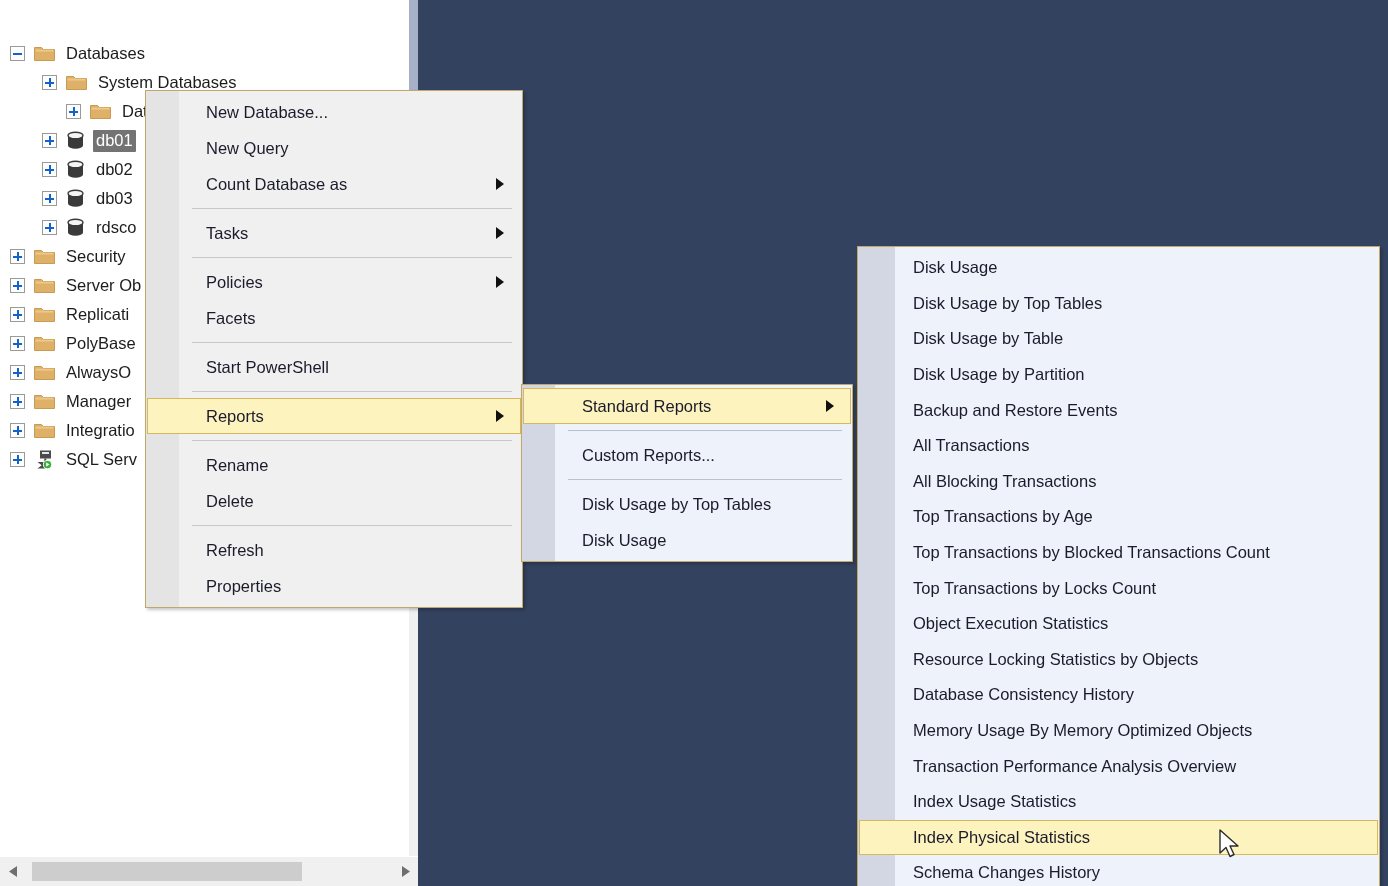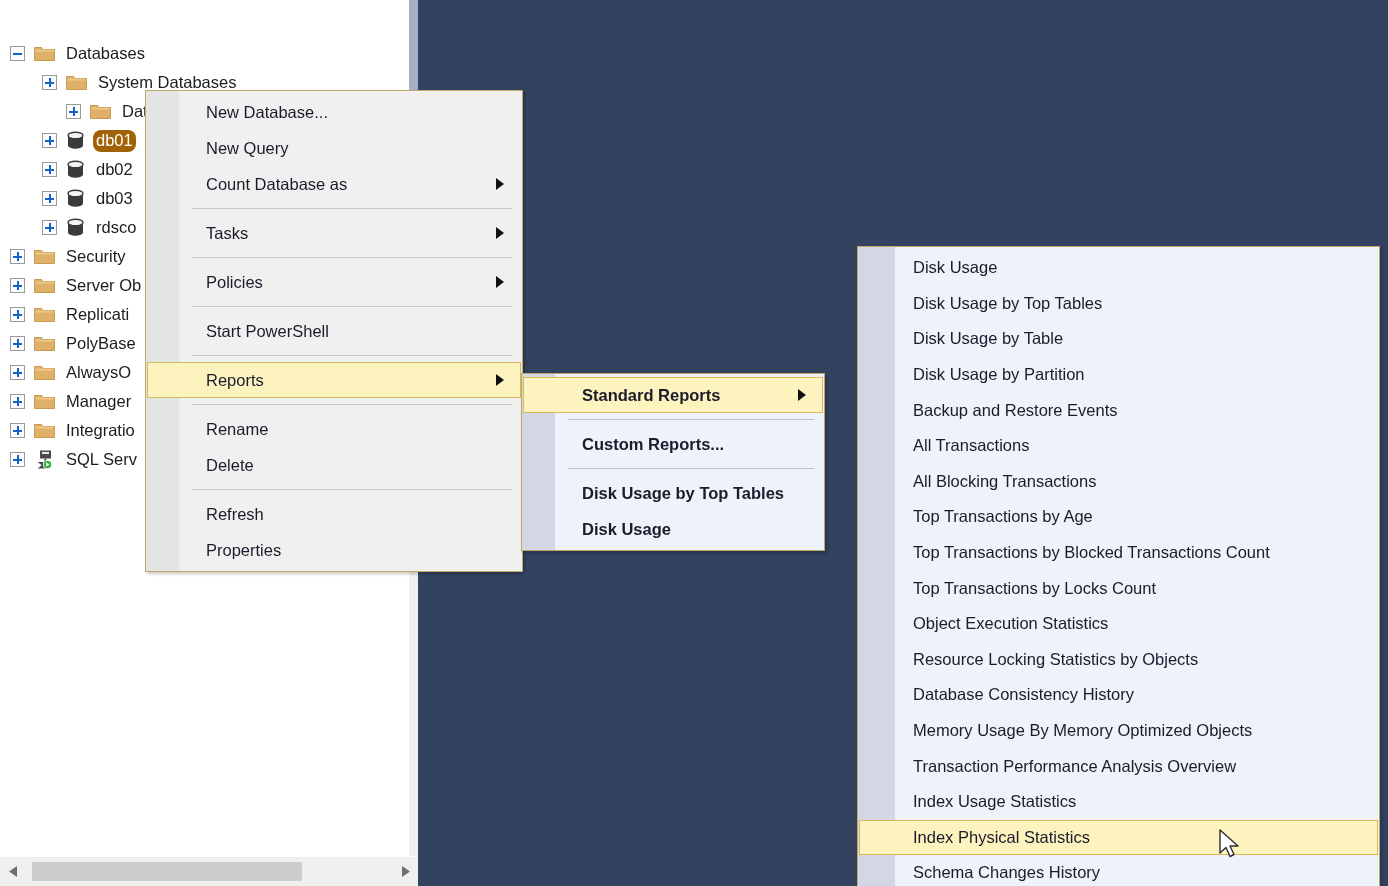--- a/index.html
+++ b/index.html
@@ -52,23 +52,22 @@
     position: absolute;
     top: 2px; bottom: 2px; left: 6px;
     width: 1.6px;
     background: #1263c7;
   }
 
   .ico { flex: 0 0 auto; margin-right: 8px; display: block; }
 
   .tree-label { padding: 1px 3px 2px 3px; border-radius: 1px; }
   .tree-row.selected .tree-label {
-    background: #a16207;
+    background: #737373;
     color: #ffffff;
-    border-radius: 8px;
   }
 
   
   #hscroll {
     position: absolute; left: 0; bottom: 0;
     width: 418px; height: 30px;
     background: #f0f0f0;
     border-top: 1px solid #ffffff;
     display: flex; align-items: center;
   }
@@ -144,21 +143,21 @@
   .sep {
     height: 1px;
     background: #c8c8c8;
     margin: 6px 10px 6px 46px;
   }
   .menu.light .sep { background: #b9c0cf; margin-left: 46px; }
 
   
   #ctx-main   { left: 145px; top: 90px;  width: 378px; }
   #ctx-main .mi { height: 36px; }
-  #ctx-reports{ left: 521px; top: 373px; width: 304px; font-weight: bold; }
+  #ctx-reports{ left: 521px; top: 384px; width: 332px; }
   #ctx-standard{ left: 857px; top: 246px; width: 523px; }
   #ctx-standard .mi { height: 35.6px; padding-left: 53px; }
   #ctx-standard .gutter { width: 37px; }
 
   
   #cursor {
     position: absolute;
     left: 1219px; top: 829px;
     width: 24px; height: 34px;
     pointer-events: none;
@@ -333,20 +332,23 @@
         <div class="sep"></div>
         <div class="mi">
           <span class="mi-label">Tasks</span>
           <span class="arrow"></span>
         </div>
         <div class="sep"></div>
         <div class="mi">
           <span class="mi-label">Policies</span>
           <span class="arrow"></span>
         </div>
+        <div class="mi">
+          <span class="mi-label">Facets</span>
+        </div>
         <div class="sep"></div>
         <div class="mi">
           <span class="mi-label">Start PowerShell</span>
         </div>
         <div class="sep"></div>
         <div class="mi highlight">
           <span class="mi-label">Reports</span>
           <span class="arrow"></span>
         </div>
         <div class="sep"></div>

